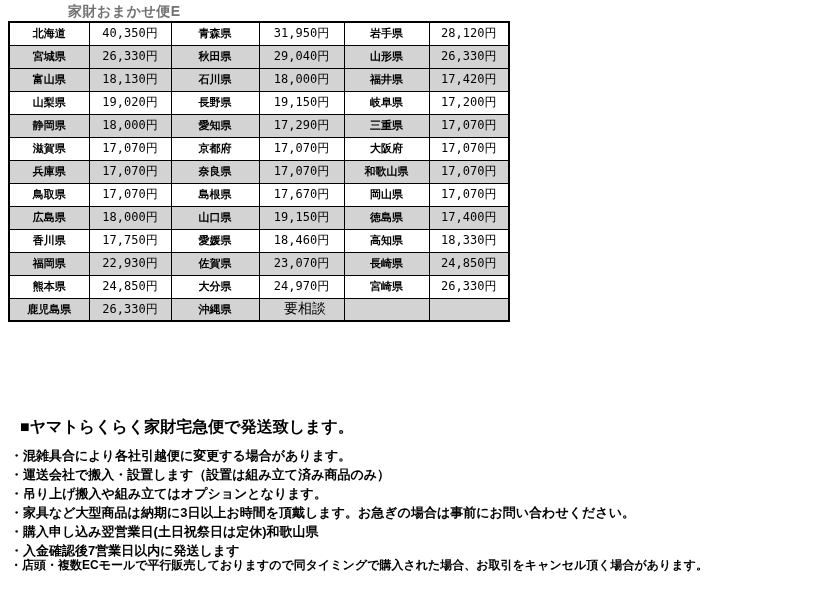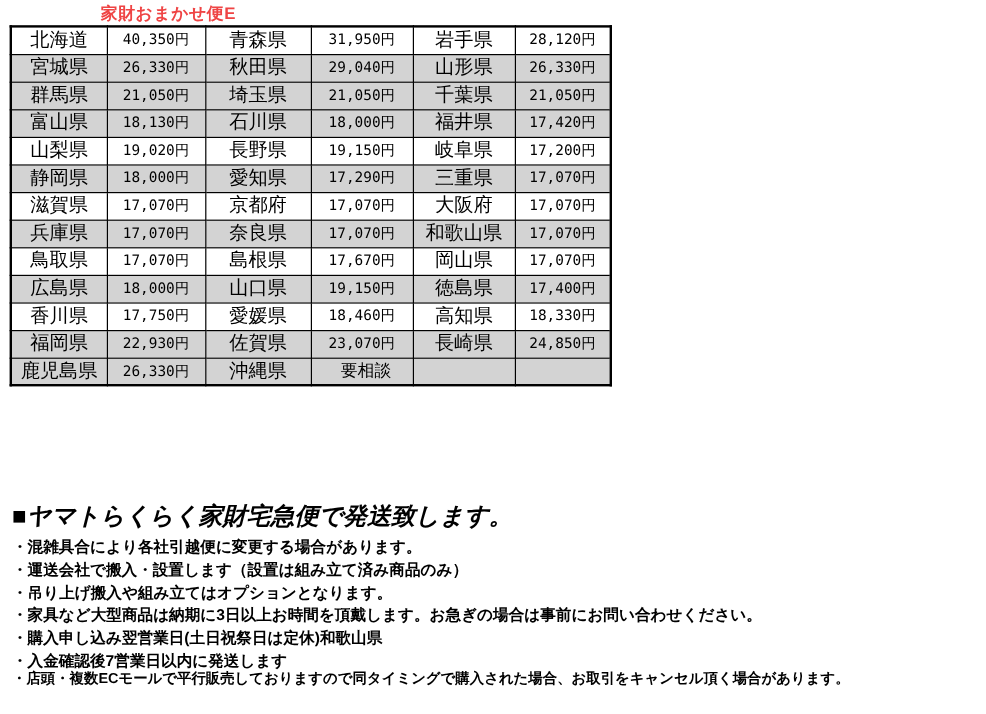--- a/index.html
+++ b/index.html
@@ -9,24 +9,23 @@
     font-family: "Liberation Sans", sans-serif;
     color: #000;
     overflow: hidden;
     position: relative;
   }
   .service-title {
     position: absolute;
     left: 68px; top: 3px;
     font-size: 14px;
     font-weight: bold;
-    color: #ef4444;
+    color: #737373;
     letter-spacing: 0.5px;
     white-space: nowrap;
-    margin-left: 16px;
   }
   table.fee-table {
     position: absolute;
     left: 8px; top: 21px;
     border-collapse: collapse;
     table-layout: fixed;
     width: 500px;
     border: 2px solid #000;
   }
   table.fee-table td {
@@ -34,40 +33,39 @@
     height: 23px;
     text-align: center;
     vertical-align: middle;
     padding: 0;
     overflow: hidden;
     white-space: nowrap;
     background: #ffffff;
   }
   table.fee-table tr.shaded td { background: #d3d3d3; }
   td.pref {
-    font-size: 16px;
-    font-weight: normal;
+    font-size: 11px;
+    font-weight: bold;
   }
   td.price {
     font-size: 12px;
     font-family: "DejaVu Sans Mono", "Liberation Sans", monospace, sans-serif;
   }
   td.price.consult {
     text-align: center;
     padding-left: 7px;
     font-family: "Liberation Sans", sans-serif;
     font-size: 14px;
   }
   .notes-heading {
     position: absolute;
-    left: 10px; top: 417px;
-    font-size: 20px;
-    font-weight: bold;
-    white-space: nowrap;
-    font-style: italic;
+    left: 20px; top: 417px;
+    font-size: 16px;
+    font-weight: bold;
+    white-space: nowrap;
   }
   .notes-list {
     position: absolute;
     left: 10px; top: 446px;
     font-size: 13px;
     font-weight: bold;
     line-height: 19px;
     white-space: nowrap;
   }
   .small-note {
@@ -103,28 +101,20 @@
       </tr>
       <tr class="shaded">
         <td class="pref">宮城県</td>
         <td class="price">26,330円</td>
         <td class="pref">秋田県</td>
         <td class="price">29,040円</td>
         <td class="pref">山形県</td>
         <td class="price">26,330円</td>
       </tr>
       <tr class="shaded">
-        <td class="pref">群馬県</td>
-        <td class="price">21,050円</td>
-        <td class="pref">埼玉県</td>
-        <td class="price">21,050円</td>
-        <td class="pref">千葉県</td>
-        <td class="price">21,050円</td>
-      </tr>
-      <tr class="shaded">
         <td class="pref">富山県</td>
         <td class="price">18,130円</td>
         <td class="pref">石川県</td>
         <td class="price">18,000円</td>
         <td class="pref">福井県</td>
         <td class="price">17,420円</td>
       </tr>
       <tr>
         <td class="pref">山梨県</td>
         <td class="price">19,020円</td>
@@ -181,20 +171,28 @@
         <td class="pref">高知県</td>
         <td class="price">18,330円</td>
       </tr>
       <tr class="shaded">
         <td class="pref">福岡県</td>
         <td class="price">22,930円</td>
         <td class="pref">佐賀県</td>
         <td class="price">23,070円</td>
         <td class="pref">長崎県</td>
         <td class="price">24,850円</td>
+      </tr>
+      <tr>
+        <td class="pref">熊本県</td>
+        <td class="price">24,850円</td>
+        <td class="pref">大分県</td>
+        <td class="price">24,970円</td>
+        <td class="pref">宮崎県</td>
+        <td class="price">26,330円</td>
       </tr>
       <tr class="shaded">
         <td class="pref">鹿児島県</td>
         <td class="price">26,330円</td>
         <td class="pref">沖縄県</td>
         <td class="price consult">要相談</td>
         <td class="pref"></td>
         <td class="price"></td>
       </tr>
     </tbody>

